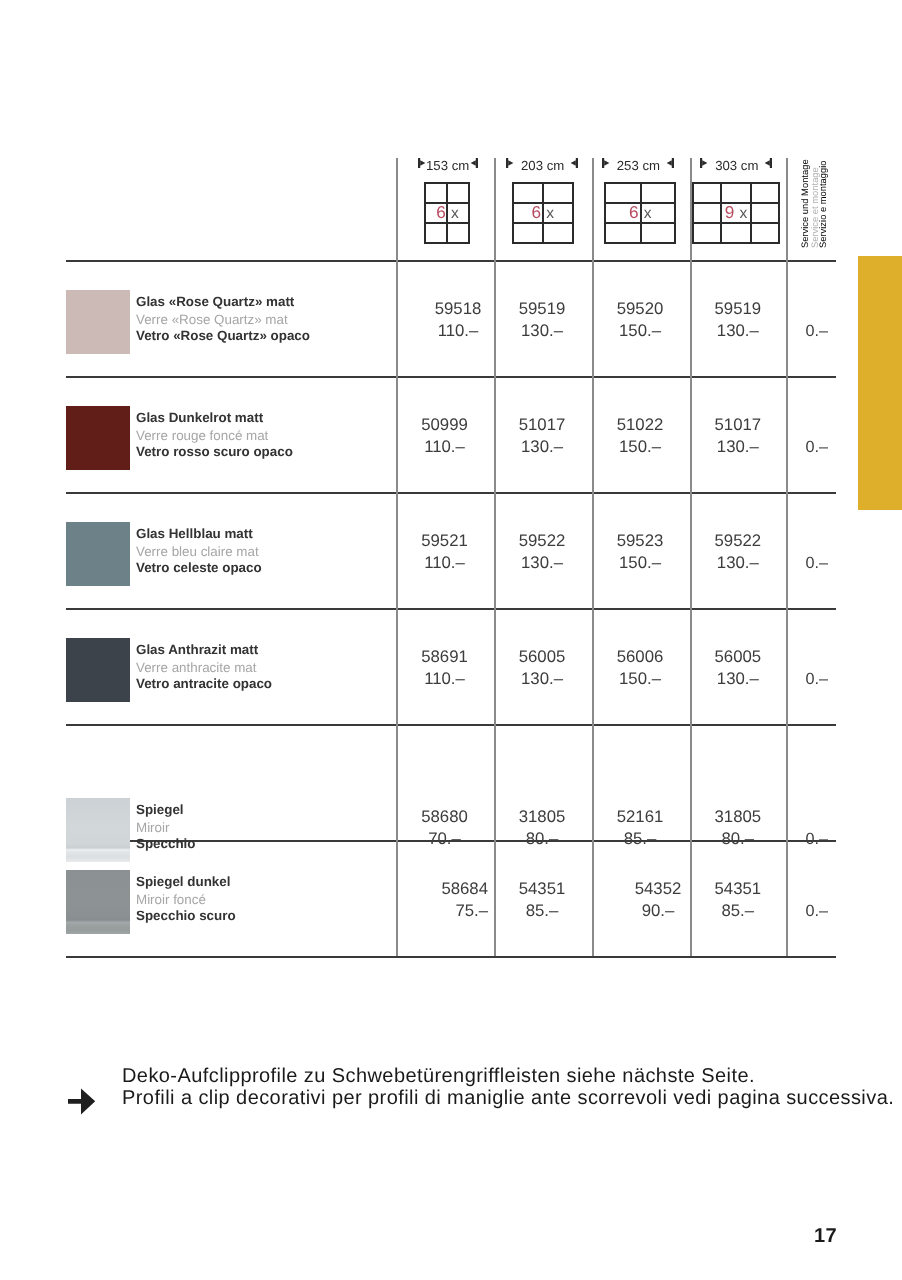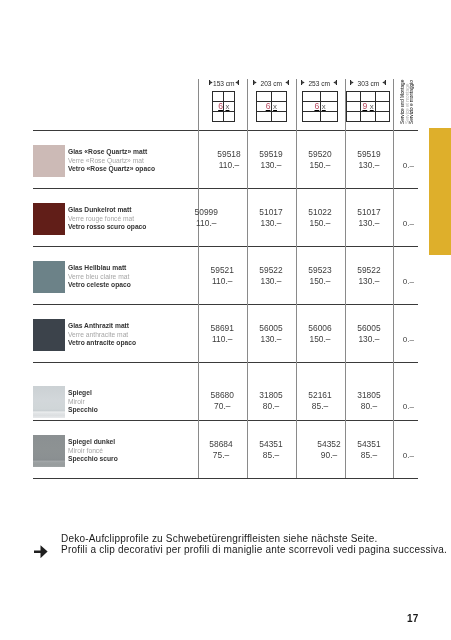--- a/index.html
+++ b/index.html
@@ -13,21 +13,21 @@
   .hline{position:absolute;left:33px;width:385px;height:1px;background:#3a3a3a;}
   .vdiv{position:absolute;width:1px;background:#8a8a8a;}
   .dimwrap{position:absolute;display:flex;align-items:baseline;gap:1.2px;transform:translateX(-50%);}
   .dimwrap span.t{font-size:6.6px;color:#2b2b2b;line-height:7px;}
   .dimwrap svg{position:relative;top:-0.6px;}
   .gridbox{position:absolute;border:1px solid #2b2b2b;box-sizing:border-box;display:flex;flex-direction:column;}
   .gridbox > .r{flex:1;display:flex;border-bottom:1px solid #2b2b2b;box-sizing:border-box;}
   .gridbox > .r:last-child{border-bottom:none;}
   .gridbox .c{flex:1;border-right:1px solid #2b2b2b;box-sizing:border-box;}
   .gridbox .c:last-child{border-right:none;}
-  .cnt{position:absolute;font-size:8.6px;white-space:nowrap;letter-spacing:0;text-decoration:underline;}
+  .cnt{position:absolute;font-size:8.6px;white-space:nowrap;letter-spacing:0;}
   .cnt b{color:#b84a60;font-weight:400;}
   .cnt i{color:#5a5a5a;font-style:normal;font-size:7.8px;margin-left:2.6px;}
 
   .vert{position:absolute;transform:rotate(-90deg);transform-origin:left top;white-space:nowrap;}
   .vert div{font-size:4.7px;line-height:4.7px;}
 
   
   .row{position:absolute;left:33px;width:385px;height:58px;}
   .sw{position:absolute;left:0;top:14px;width:31.5px;height:31.5px;}
   .names{position:absolute;left:35px;top:17px;}
@@ -205,21 +205,21 @@
         <div>0.–</div>
       </div>
     </div>
     <div class="row" style="top: 189px;">
       <div class="sw" style="background: rgb(97, 30, 24);"></div>
       <div class="names">
         <div class="n1">Glas Dunkelrot matt</div>
         <div class="n2">Verre rouge foncé mat</div>
         <div class="n3">Vetro rosso scuro opaco</div>
       </div>
-      <div class="cell" style="left: 149px; width: 48.5px;">
+      <div class="cell" style="left: 165px; width: 48.5px;">
         <div>50999</div>
         <div>110.–</div>
       </div>
       <div class="cell" style="left: 213.5px; width: 49px;">
         <div>51017</div>
         <div>130.–</div>
       </div>
       <div class="cell" style="left: 262.5px; width: 49px;">
         <div>51022</div>
         <div>150.–</div>
@@ -279,21 +279,21 @@
         <div>150.–</div>
       </div>
       <div class="cell" style="left: 311.5px; width: 48.8px;">
         <div>56005</div>
         <div>130.–</div>
       </div>
       <div class="cell" style="left: 363px; width: 24.7px; top: 29.3px; font-size: 8.1px;">
         <div>0.–</div>
       </div>
     </div>
-    <div class="row" style="top: 372px;">
+    <div class="row" style="top: 385px;">
       <div class="sw" style="background: linear-gradient(rgb(203, 209, 212) 0%, rgb(210, 215, 218) 45%, rgb(208, 214, 216) 72%, rgb(201, 207, 210) 78%, rgb(238, 240, 241) 81%, rgb(227, 230, 232) 84%, rgb(220, 223, 225) 92%, rgb(232, 234, 236) 100%);"></div>
       <div class="names">
         <div class="n1">Spiegel</div>
         <div class="n2">Miroir</div>
         <div class="n3">Specchio</div>
       </div>
       <div class="cell" style="left: 165px; width: 48.5px;">
         <div>58680</div>
         <div>70.–</div>
       </div>
@@ -313,21 +313,21 @@
         <div>0.–</div>
       </div>
     </div>
     <div class="row" style="top: 421px;">
       <div class="sw" style="background: linear-gradient(rgb(139, 144, 146) 0%, rgb(141, 146, 147) 45%, rgb(139, 144, 146) 72%, rgb(136, 141, 143) 78%, rgb(164, 168, 170) 82%, rgb(155, 160, 161) 86%, rgb(151, 156, 157) 94%, rgb(160, 165, 166) 100%);"></div>
       <div class="names">
         <div class="n1">Spiegel dunkel</div>
         <div class="n2">Miroir foncé</div>
         <div class="n3">Specchio scuro</div>
       </div>
-      <div class="cell" style="left: 165px; width: 46px;">
+      <div class="cell" style="left: 165px; width: 46px; text-align: right;">
         <div>58684</div>
         <div>75.–</div>
       </div>
       <div class="cell" style="left: 213.5px; width: 49px;">
         <div>54351</div>
         <div>85.–</div>
       </div>
       <div class="cell" style="left: 262.5px; width: 67px;">
         <div>54352</div>
         <div>90.–</div>

